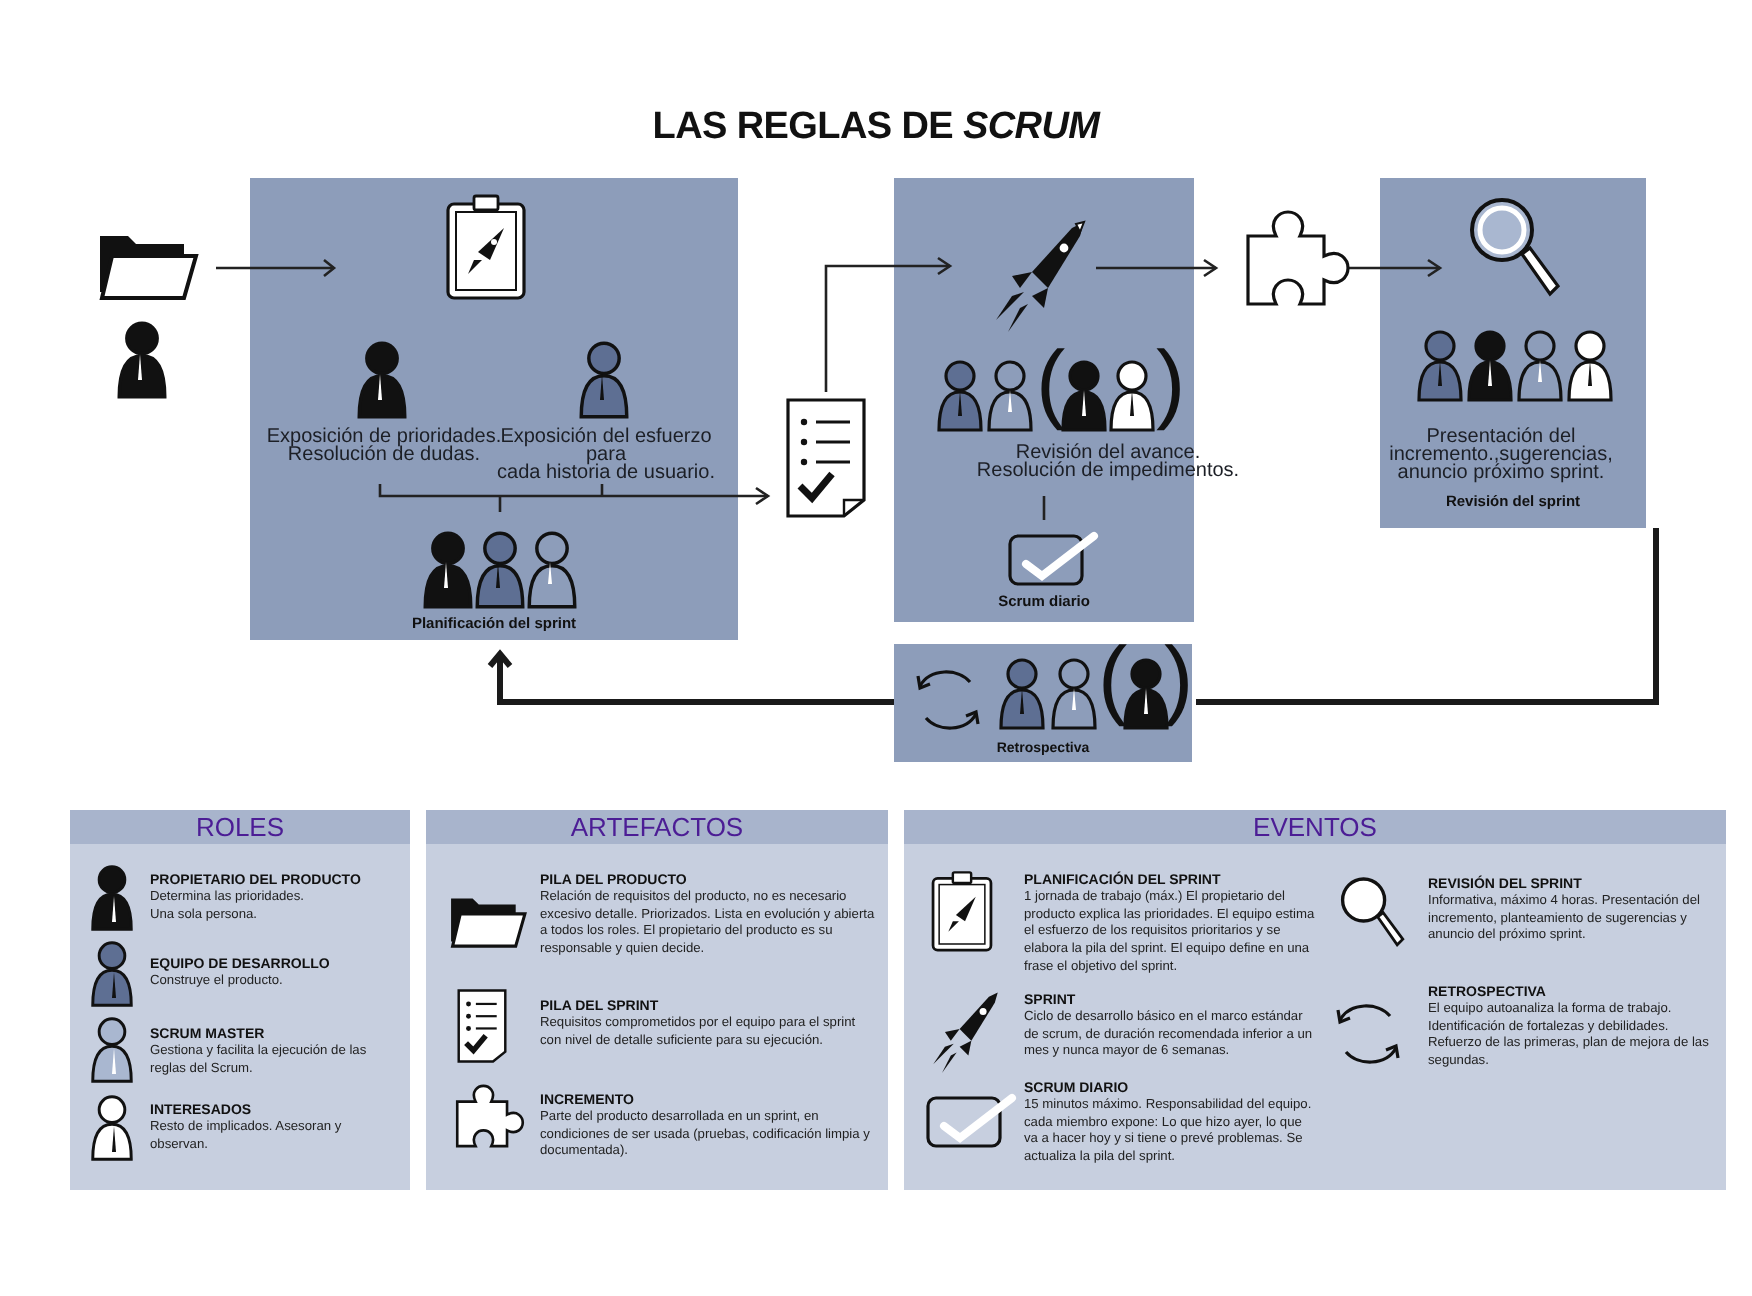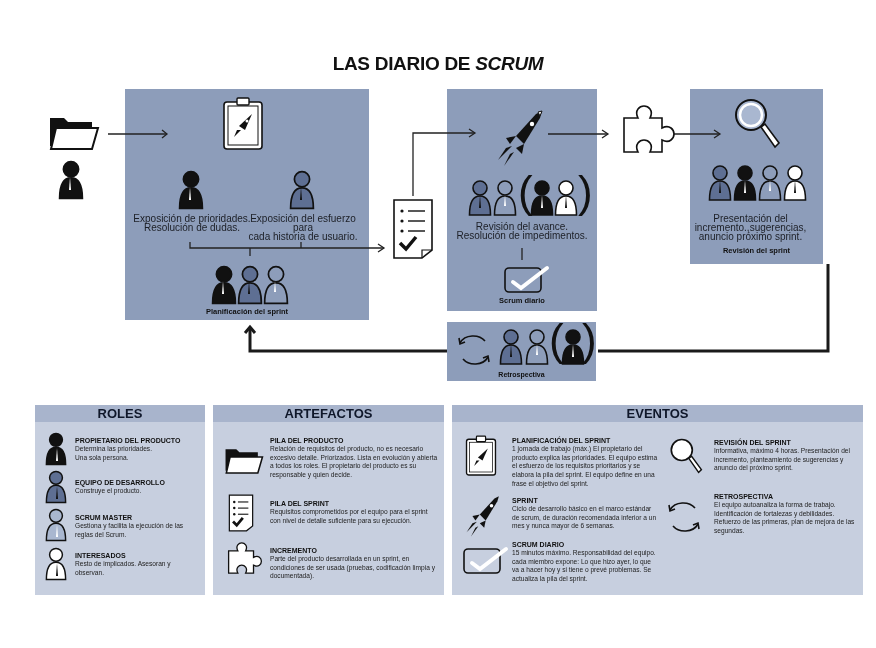--- a/index.html
+++ b/index.html
@@ -8,39 +8,39 @@
   .abs { position:absolute; }
   .title { left:0; width:876px; top:53px; text-align:center; font-weight:bold;
            font-size:19px; letter-spacing:-0.3px; }
   .title i { font-style:italic; }
   .panel { background:#8d9dba; }
   .caption { font-size:10px; text-align:center; color:#1c1f26; line-height:9px; }
   .bold-cap { font-size:7.5px; font-weight:bold; text-align:center; color:#111; }
   svg { overflow:visible; }
   
   .sec { background:#c7cfdf; }
-  .sec-head { background:#a8b4cc; height:17px; text-align:center; font-weight:bold;
-              font-size:13px; line-height:17px; color:#0f172a; }
+  .sec-head { background:#a8b4cc; height:17px; text-align:center; font-weight:normal;
+              font-size:13px; line-height:17px; color:#4c1d95; }
   .item { position:absolute; }
   .item-title { font-size:7px; font-weight:bold; color:#111; line-height:9px; }
   .item-desc { font-size:6.6px; color:#222; line-height:8.7px; }
 </style>
 </head>
 <body>
 
 <svg width="0" height="0" style="position:absolute">
   <defs>
     <symbol id="person" viewBox="0 0 24 36">
       <circle cx="12" cy="8" r="7" stroke="#111" stroke-width="1.6"></circle>
       <path d="M1.5 35 C1.5 22 5 16 12 16 C19 16 22.5 22 22.5 35 Z" stroke="#111" stroke-width="1.6"></path>
     </symbol>
   </defs>
 </svg>
 
-<div class="abs title"><span>LAS DIARIO DE </span><i>SCRUM</i></div>
+<div class="abs title"><span>LAS REGLAS DE </span><i>SCRUM</i></div>
 
 <div class="abs panel" style="left:125px;top:89px;width:244px;height:231px;"></div>
 <div class="abs panel" style="left:447px;top:89px;width:150px;height:222px;"></div>
 <div class="abs panel" style="left:690px;top:89px;width:133px;height:175px;"></div>
 <div class="abs panel" style="left:447px;top:322px;width:149px;height:59px;"></div>
 
 <svg class="abs" style="left:0;top:0" width="876" height="648">
   <g stroke="#222" stroke-width="1.3" fill="none">
 
     <line x1="108" y1="134" x2="167" y2="134"></line>
@@ -154,21 +154,21 @@
 <div class="abs" style="left:518px;top:170px;font-size:44px;line-height:44px;font-weight:300;color:#111;">(</div>
 <svg class="abs" style="left:530px;top:178px" width="24" height="40">
   <use href="#person" fill="#111"></use>
     <path d="M12 17 L11 30 L13 30 Z" fill="#fff"></path>
 </svg>
 <svg class="abs" style="left:554px;top:178px" width="24" height="40">
   <use href="#person" fill="#fff"></use>
     <path d="M12 17 L11 30 L13 30 Z" fill="#111"></path>
 </svg>
 <div class="abs" style="left:578px;top:170px;font-size:44px;line-height:44px;font-weight:300;color:#111;">)</div>
-<div class="abs caption" style="left:447px;top:222px;width:150px;">
+<div class="abs caption" style="left:447px;top:222px;width:150px;padding-left:32px;">
   <div>Revisión del avance.</div>
     <div>Resolución de impedimentos.</div>
 </div>
 <svg class="abs" style="left:503px;top:262px" width="46" height="32" viewBox="0 0 46 32">
   <rect x="2" y="6" width="36" height="24" rx="4" fill="none" stroke="#111" stroke-width="1.6"></rect>
   <path d="M10 20 L18 26 L44 6" fill="none" stroke="#fff" stroke-width="4" stroke-linecap="round"></path>
 </svg>
 <div class="abs bold-cap" style="left:447px;top:296px;width:150px;">Scrum diario</div>
 
 <svg class="abs" style="left:620px;top:104px" width="58" height="50" viewBox="0 0 58 50">

